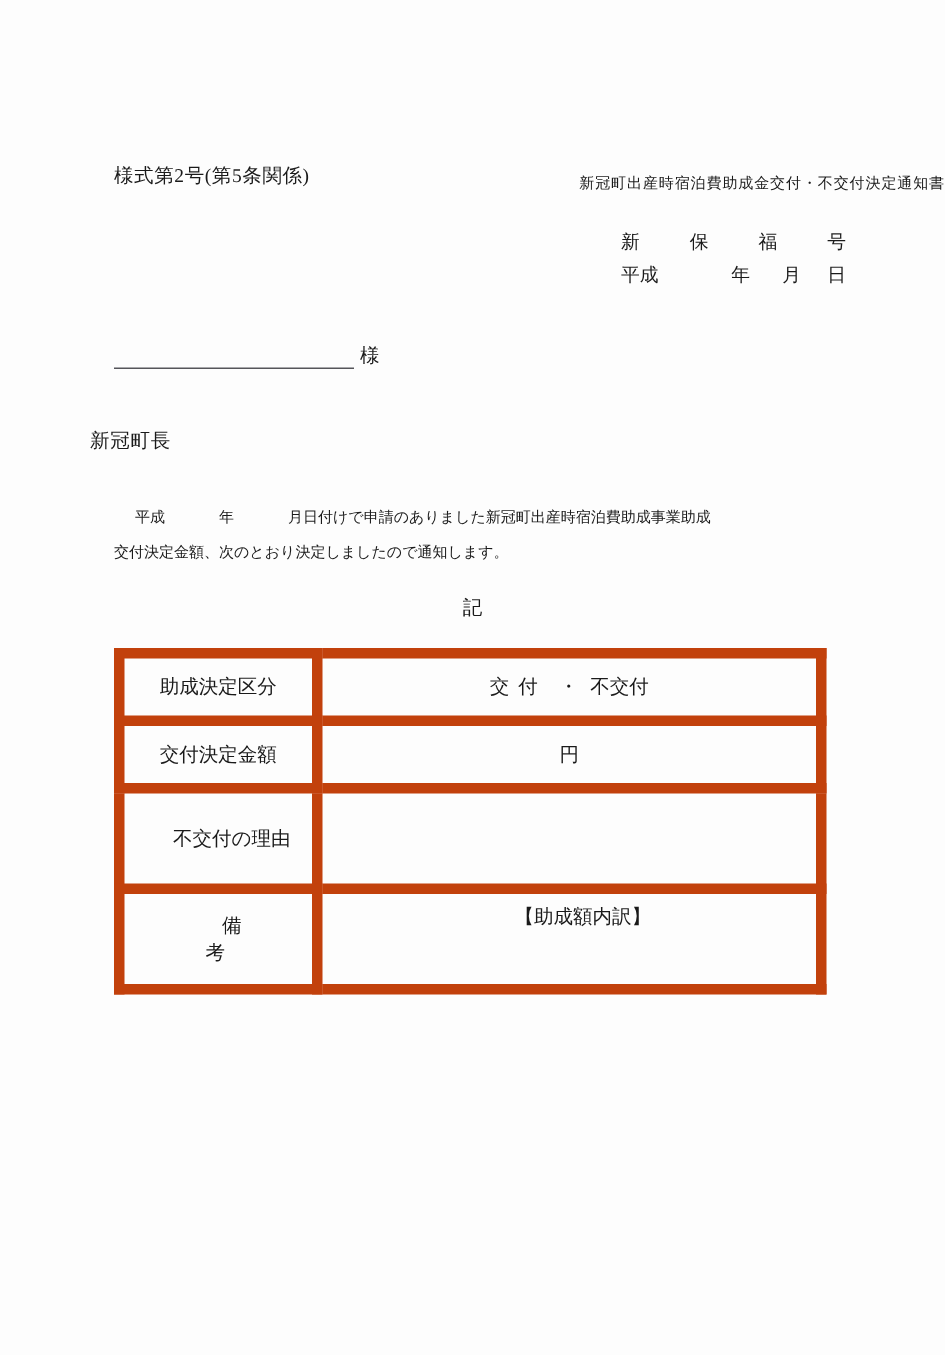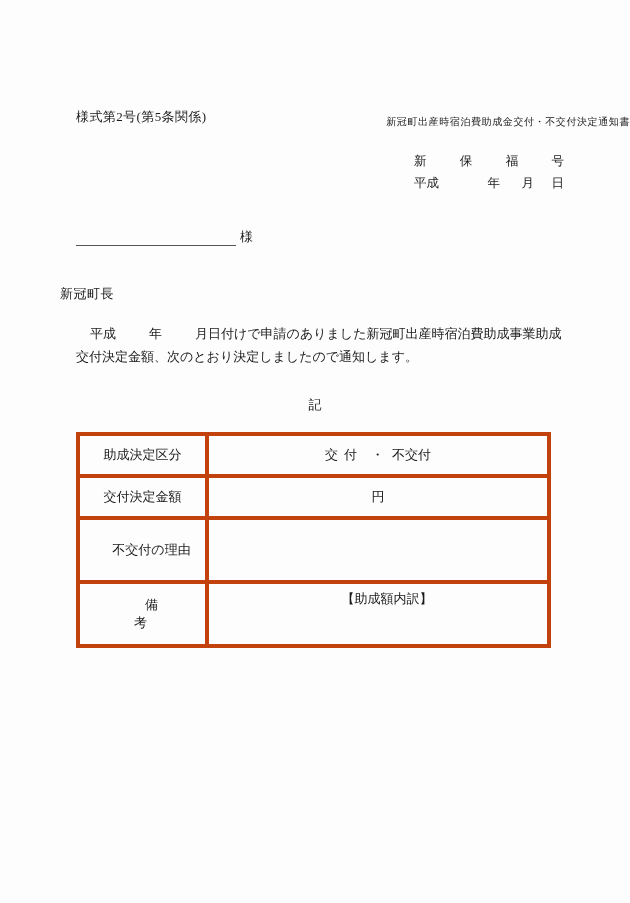--- a/index.html
+++ b/index.html
@@ -94,23 +94,23 @@
     top: 285px;
     font-size: 13px;
     padding-left: 60px;
     letter-spacing: 0.5px;
   }
 
   
   .body-text {
     position: absolute;
     left: 76px;
-    top: 322px;
+    top: 334px;
     width: 480px;
-    font-size: 13px;
+    font-size: 10px;
     line-height: 23px;
   }
   .body-line-1 { white-space: nowrap; }
   .blank-era { display: inline-block; margin-left: 14px; }
   .blank-y { display: inline-block; width: 46px; text-align: right; }
   .blank-m { display: inline-block; width: 46px; text-align: right; }
   .blank-d { display: inline-block; width: 58px; text-align: right; }
 
   
   .ki-marker {
@@ -125,21 +125,21 @@
   
   .decision-table {
     position: absolute;
     left: 76px;
     top: 432px;
     width: 475px;
     border-collapse: collapse;
     table-layout: fixed;
   }
   .decision-table td {
-    border: 4px solid #c2410c;
+    border: 7px solid #c2410c;
     font-size: 13px;
     vertical-align: middle;
     padding: 0 10px;
   }
   .decision-table td.label {
     width: 105px;
     text-align: center;
   }
   .decision-table td.value {
     text-align: center;

